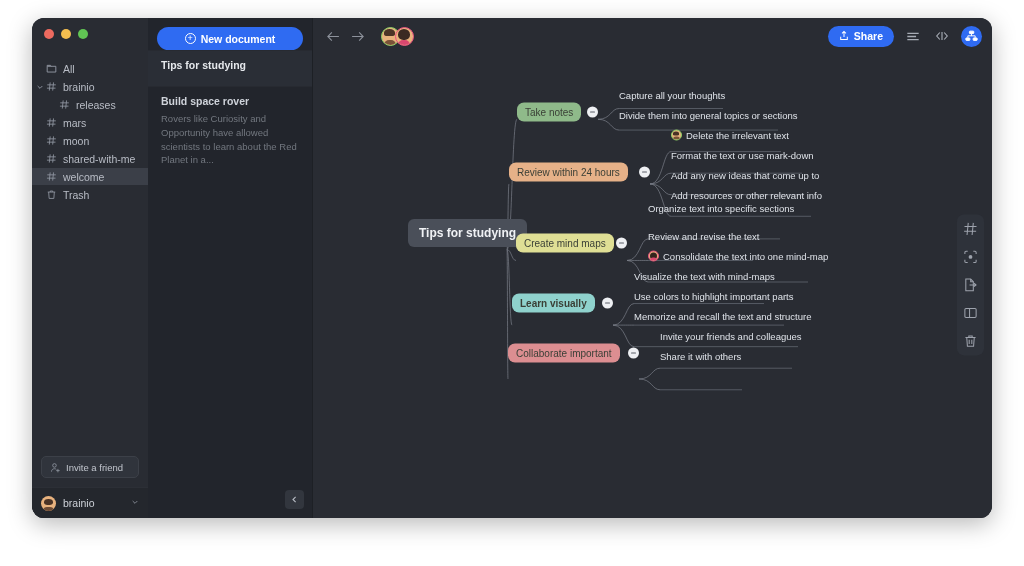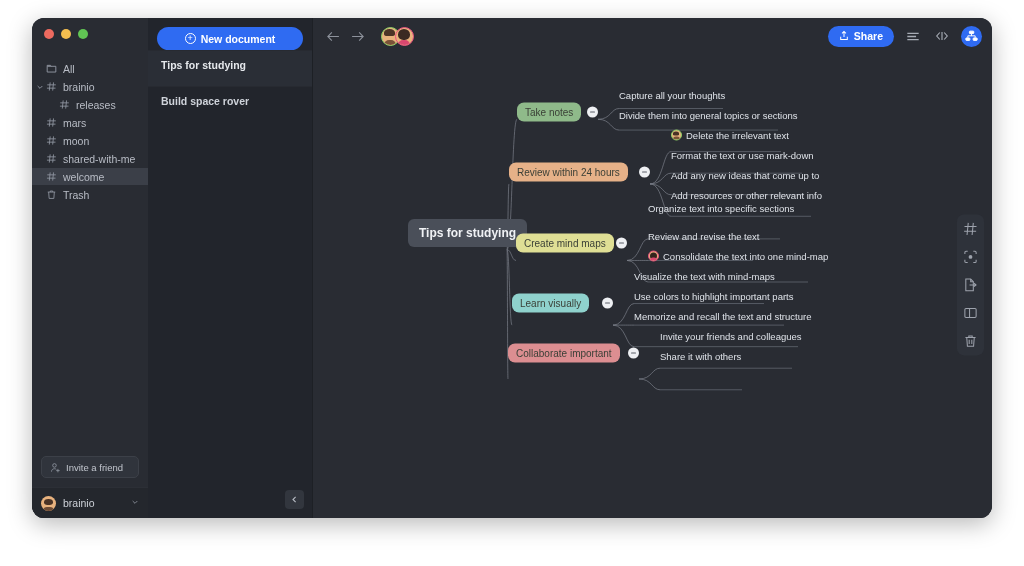--- a/index.html
+++ b/index.html
@@ -432,20 +432,21 @@
     <div class="newdoc">
       <span class="plus-ico">+</span>
       <span>New document</span>
     </div>
     <div id="doc-container">
         <div class="doc-item sel">
           <div class="doc-title">Tips for studying</div>
         </div>
         <div class="doc-item dim">
           <div class="doc-title">Build space rover</div>
+          <div class="doc-snip">Rovers like Curiosity and Opportunity have allowed scientists to learn about the Red Planet in a...</div>
         </div>
       </div>
     <div class="collapse-btn">
       <svg width="9" height="9" viewBox="0 0 12 12" fill="none" stroke="currentColor" stroke-width="1.5">
           <path d="M7.5 2.5 4 6l3.5 3.5"></path>
         </svg>
     </div>
   </div>
 
   <div id="canvas">
@@ -569,21 +570,21 @@
           <div class="leaf" style="left: 335px; top: 191px;">
             <span>Organize text into specific sections</span>
           </div>
           <div class="leaf" style="left: 335px; top: 219px;">
             <span>Review and revise the text</span>
           </div>
           <div class="leaf" style="left: 335px; top: 239px;">
             <span class="leaf-av pink"></span>
             <span>Consolidate the text into one mind-map</span>
           </div>
-          <div class="node branch-node" style="left: 199px; top: 285px; background: rgb(143, 210, 205);"><span>Learn visually</span></div>
+          <div class="node branch-node" style="left: 199px; top: 285px; background: rgb(143, 210, 205); font-weight: bold;"><span>Learn visually</span></div>
           <div class="toggle" style="left: 289px; top: 285px;"></div>
           <div class="leaf" style="left: 321px; top: 259px;">
             <span>Visualize the text with mind-maps</span>
           </div>
           <div class="leaf" style="left: 321px; top: 279px;">
             <span>Use colors to highlight important parts</span>
           </div>
           <div class="leaf" style="left: 321px; top: 299px;">
             <span>Memorize and recall the text and structure</span>
           </div>

